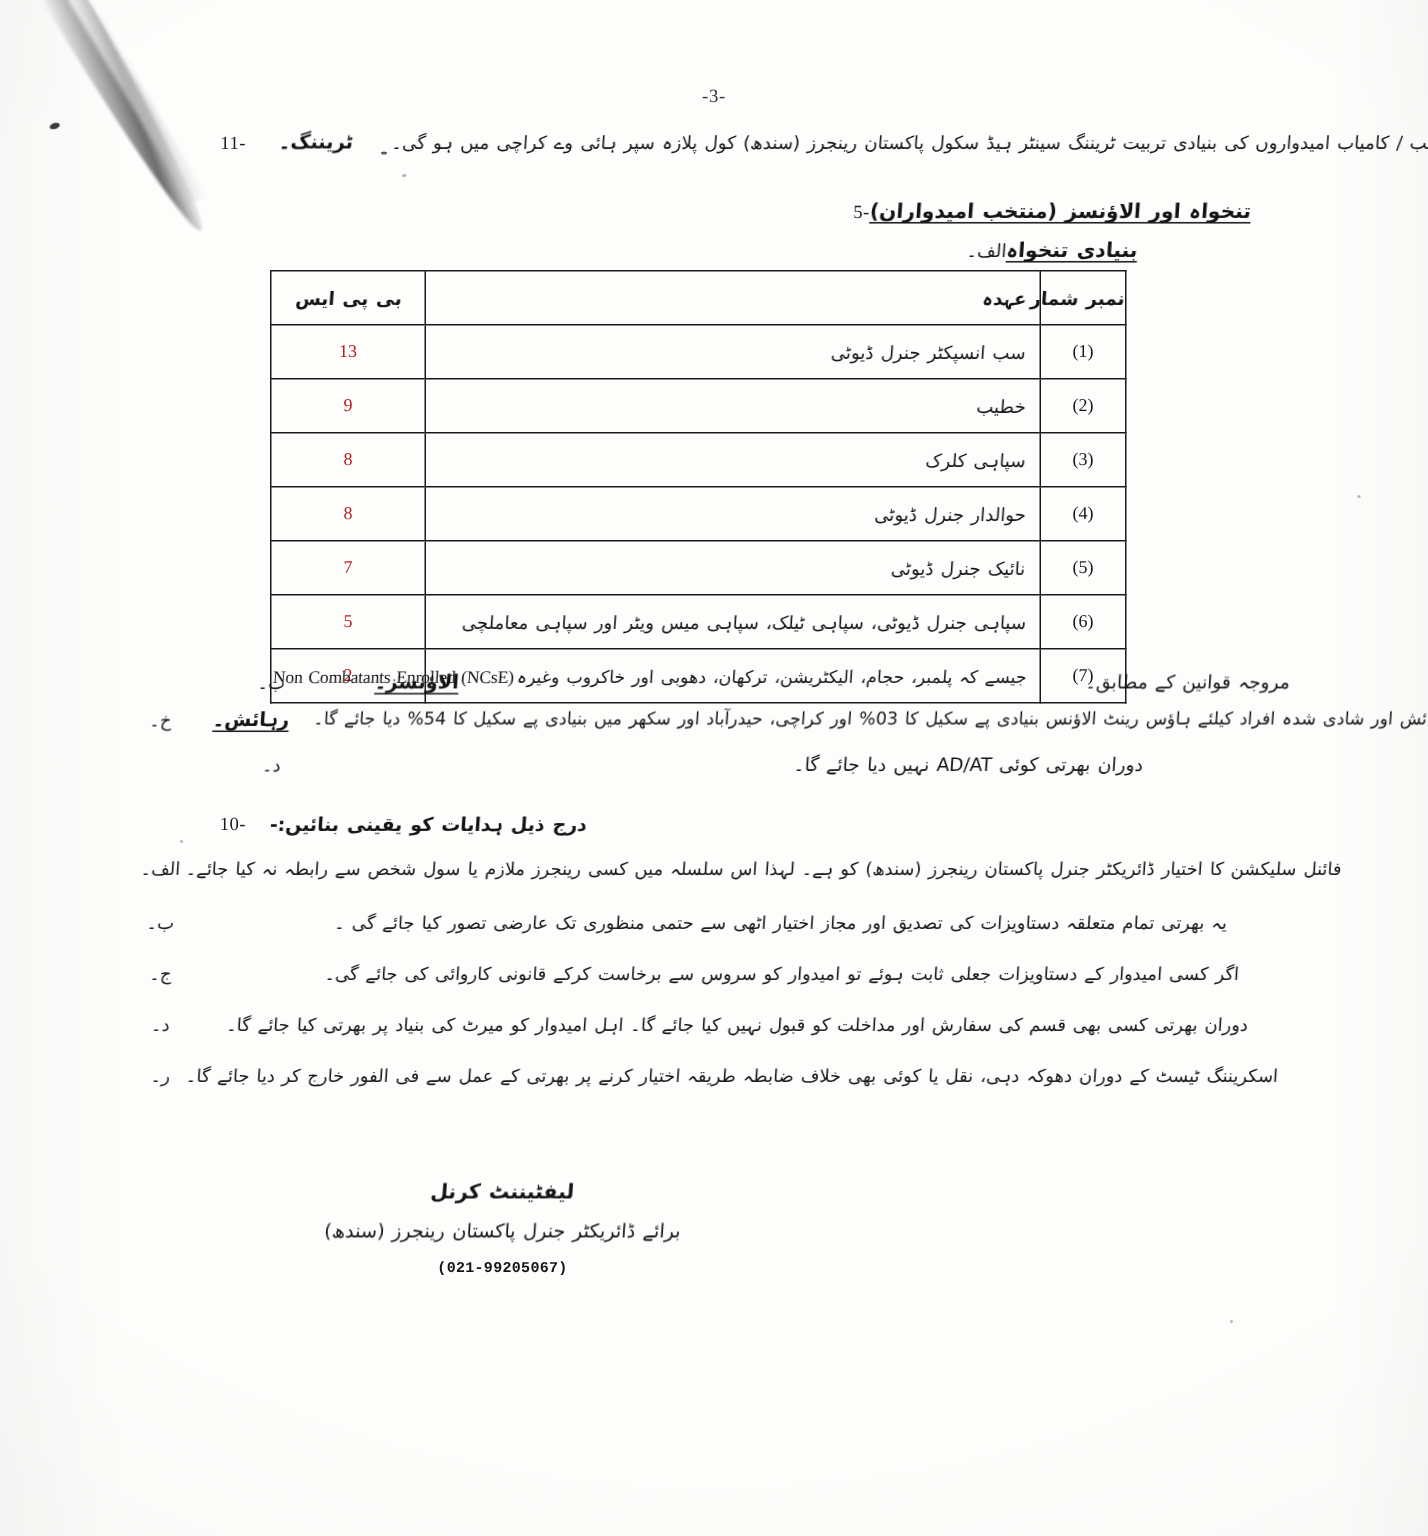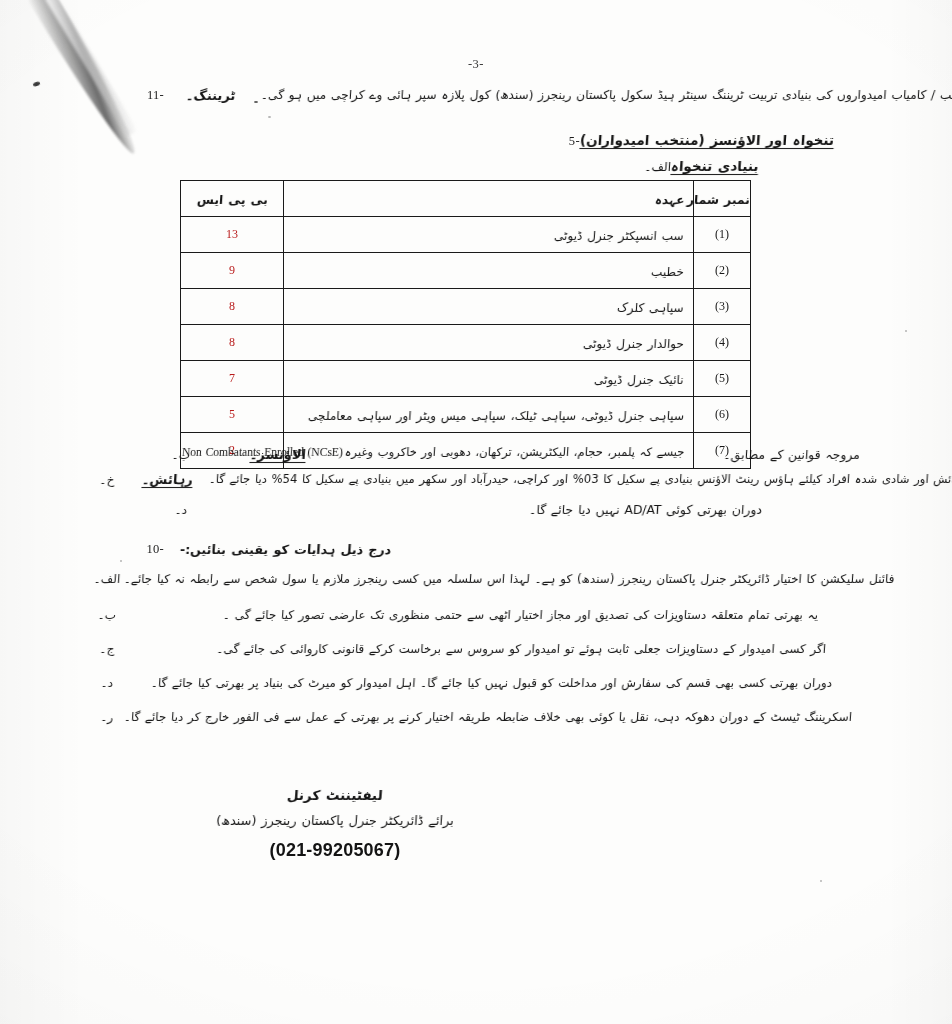--- a/index.html
+++ b/index.html
@@ -268,22 +268,22 @@
   #sig-rank {
     font-size: 13.5px;
     font-weight: 600;
   }
   #sig-for {
     font-size: 12.8px;
     margin-top: 9px;
   }
   #sig-phone {
     margin-top: 12px;
-    font-family: Liberation Sans, sans-serif;
-    font-size: 18px;
+    font-family: Liberation Mono, monospace;
+    font-size: 10px;
     font-weight: 700;
     letter-spacing: .2px;
     direction: ltr;
   }
 
   
   .fleck {
     position: absolute;
     background: #6e6e6e;
     border-radius: 50%;

